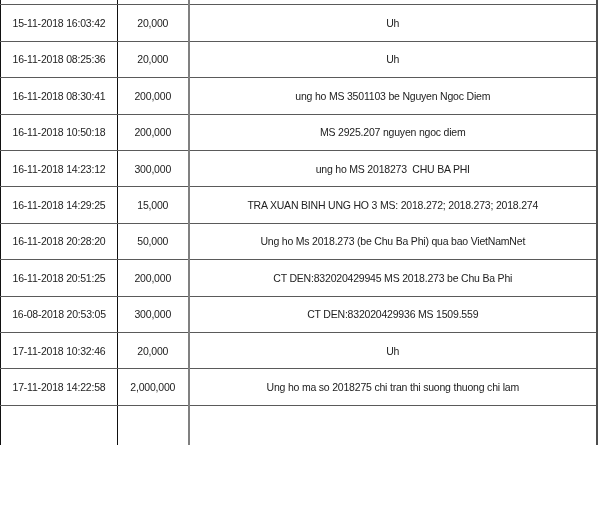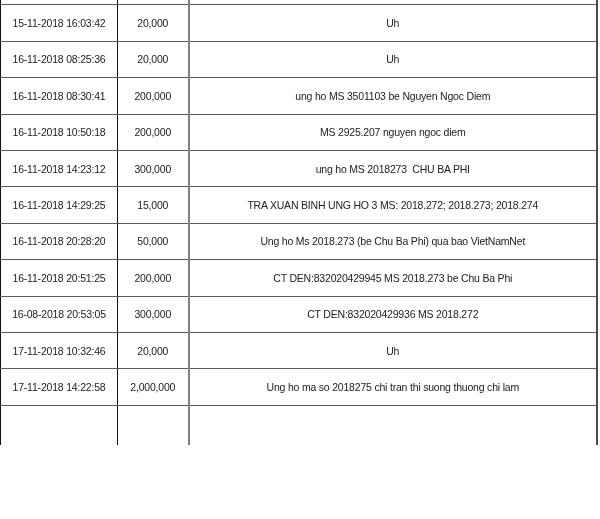--- a/index.html
+++ b/index.html
@@ -95,21 +95,21 @@
     <td>Ung ho Ms 2018.273 (be Chu Ba Phi) qua bao VietNamNet</td>
   </tr>
       <tr>
     <td>16-11-2018 20:51:25</td>
     <td>200,000</td>
     <td>CT DEN:832020429945 MS 2018.273 be Chu Ba Phi</td>
   </tr>
       <tr>
     <td>16-08-2018 20:53:05</td>
     <td>300,000</td>
-    <td>CT DEN:832020429936 MS 2018.272</td>
+    <td>CT DEN:832020429936 MS 1509.559</td>
   </tr>
       <tr>
     <td>17-11-2018 10:32:46</td>
     <td>20,000</td>
     <td>Uh</td>
   </tr>
       <tr>
     <td>17-11-2018 14:22:58</td>
     <td>2,000,000</td>
     <td>Ung ho ma so 2018275 chi tran thi suong thuong chi lam</td>

